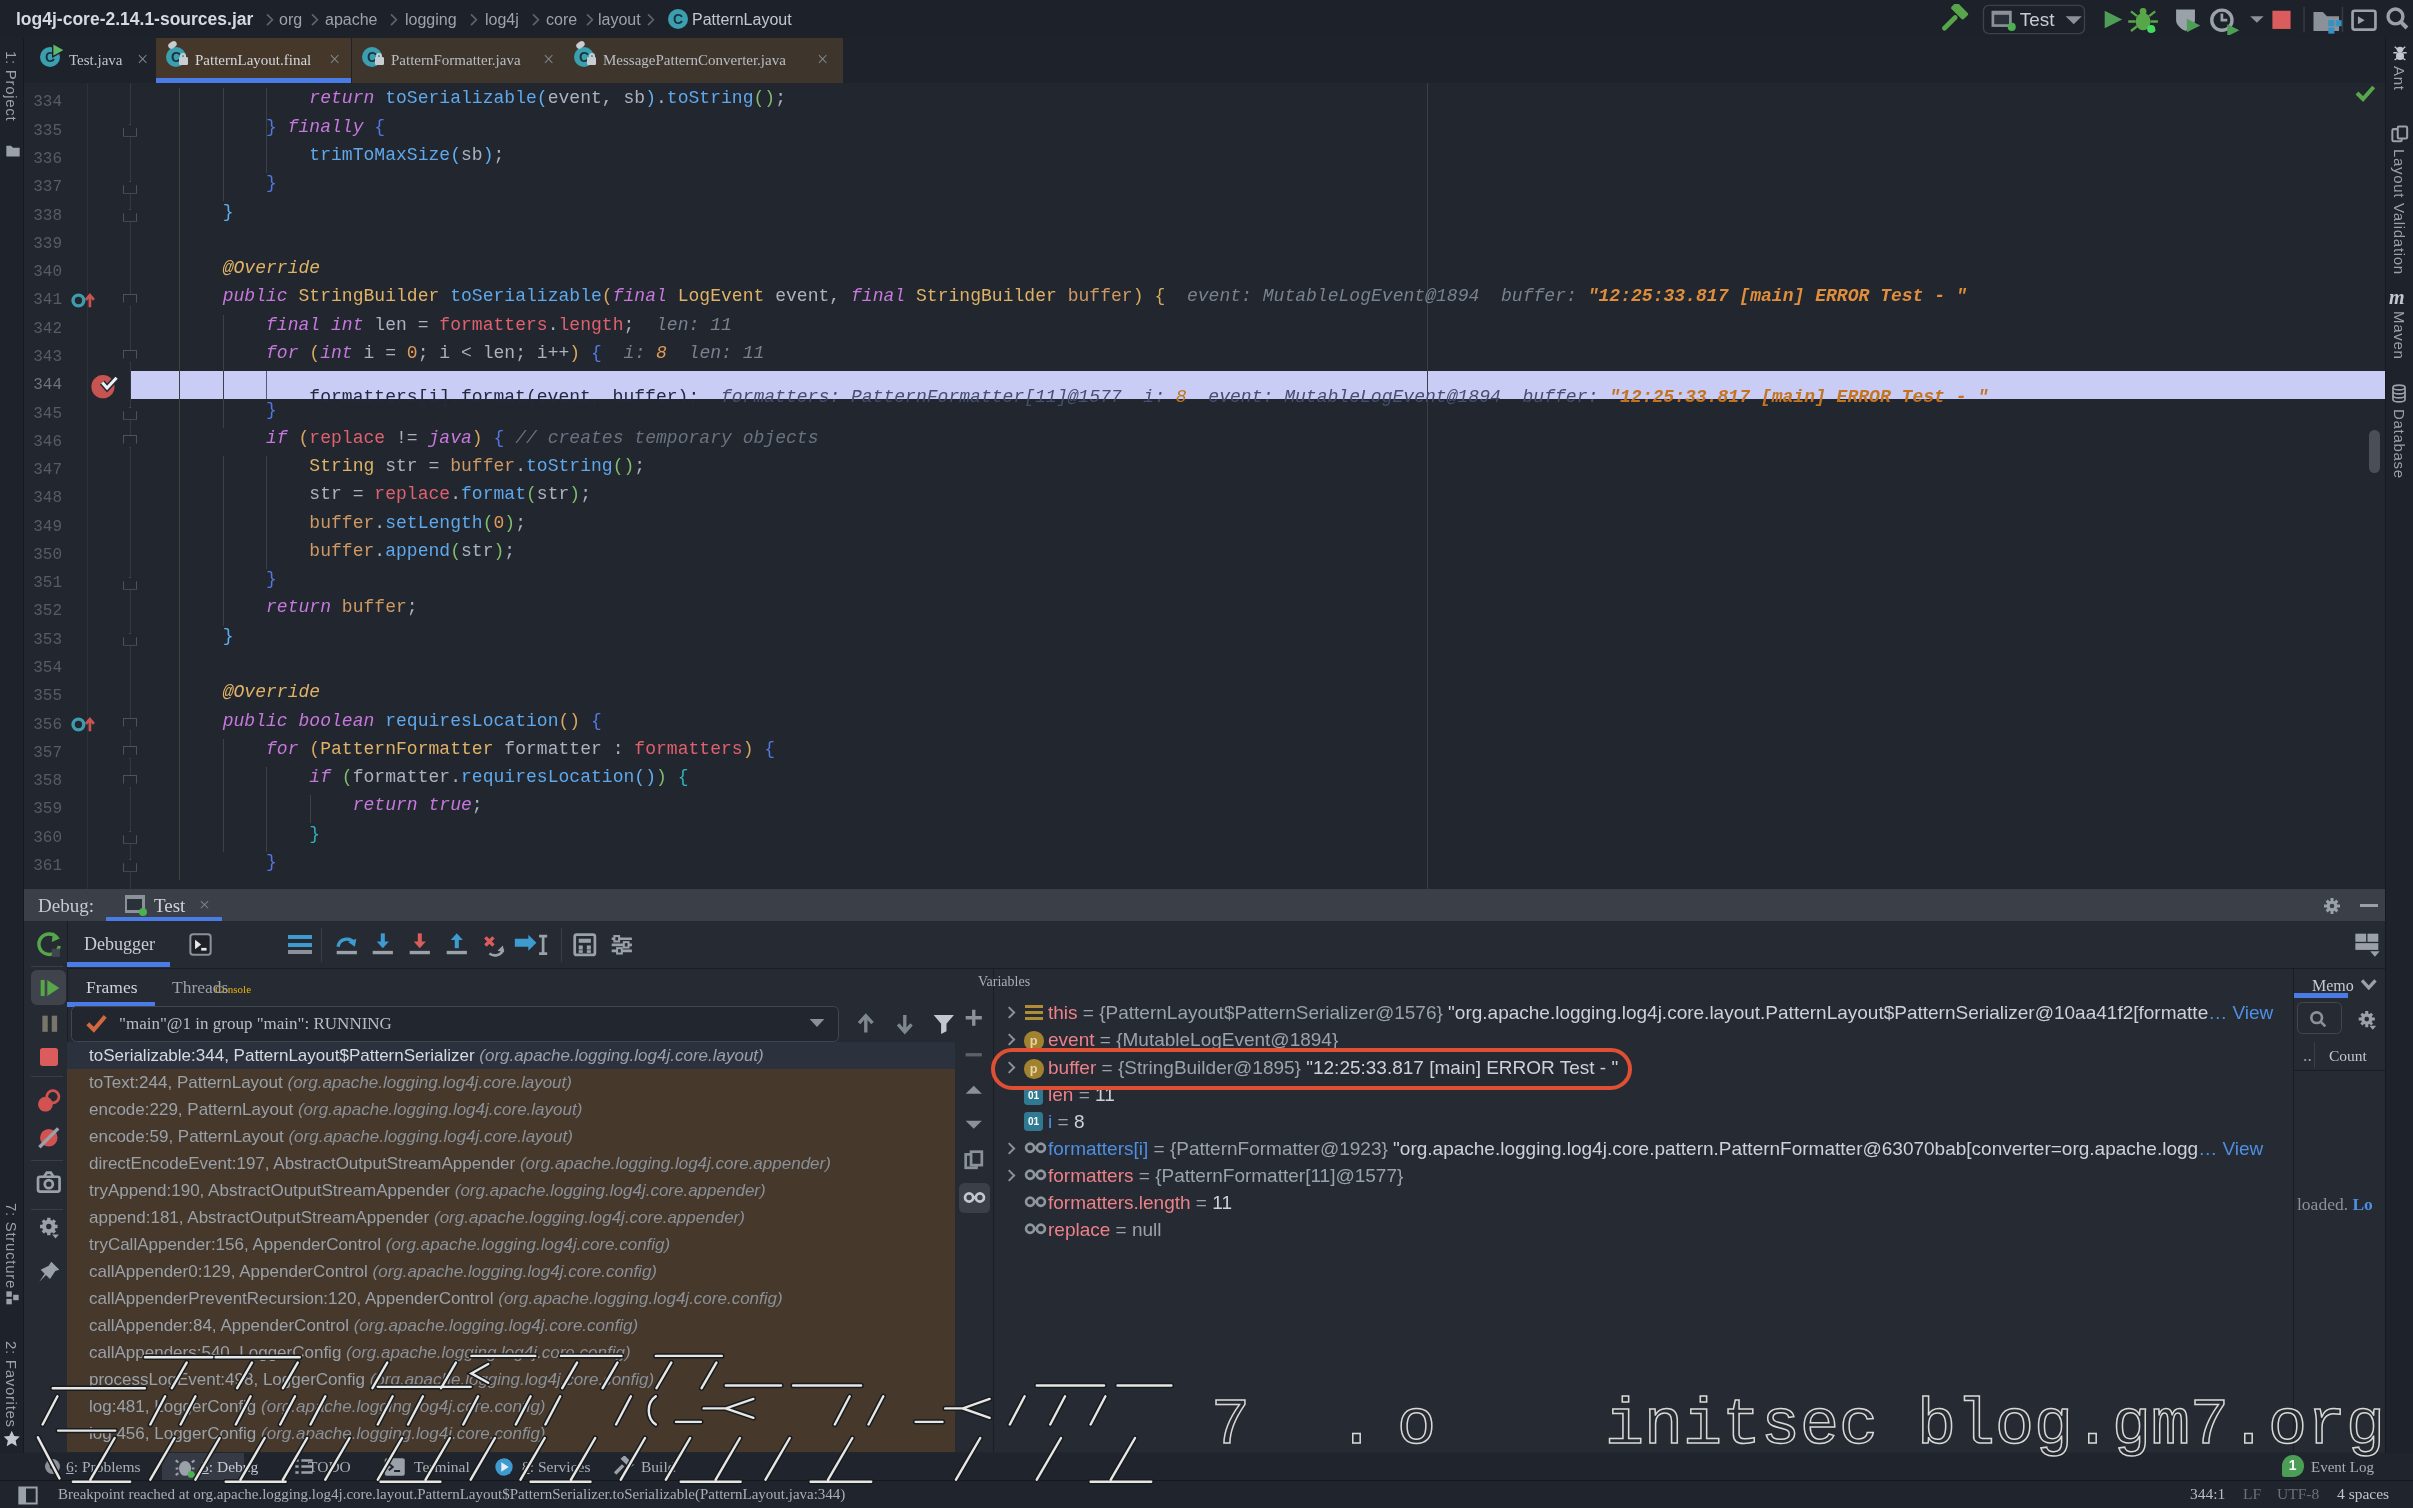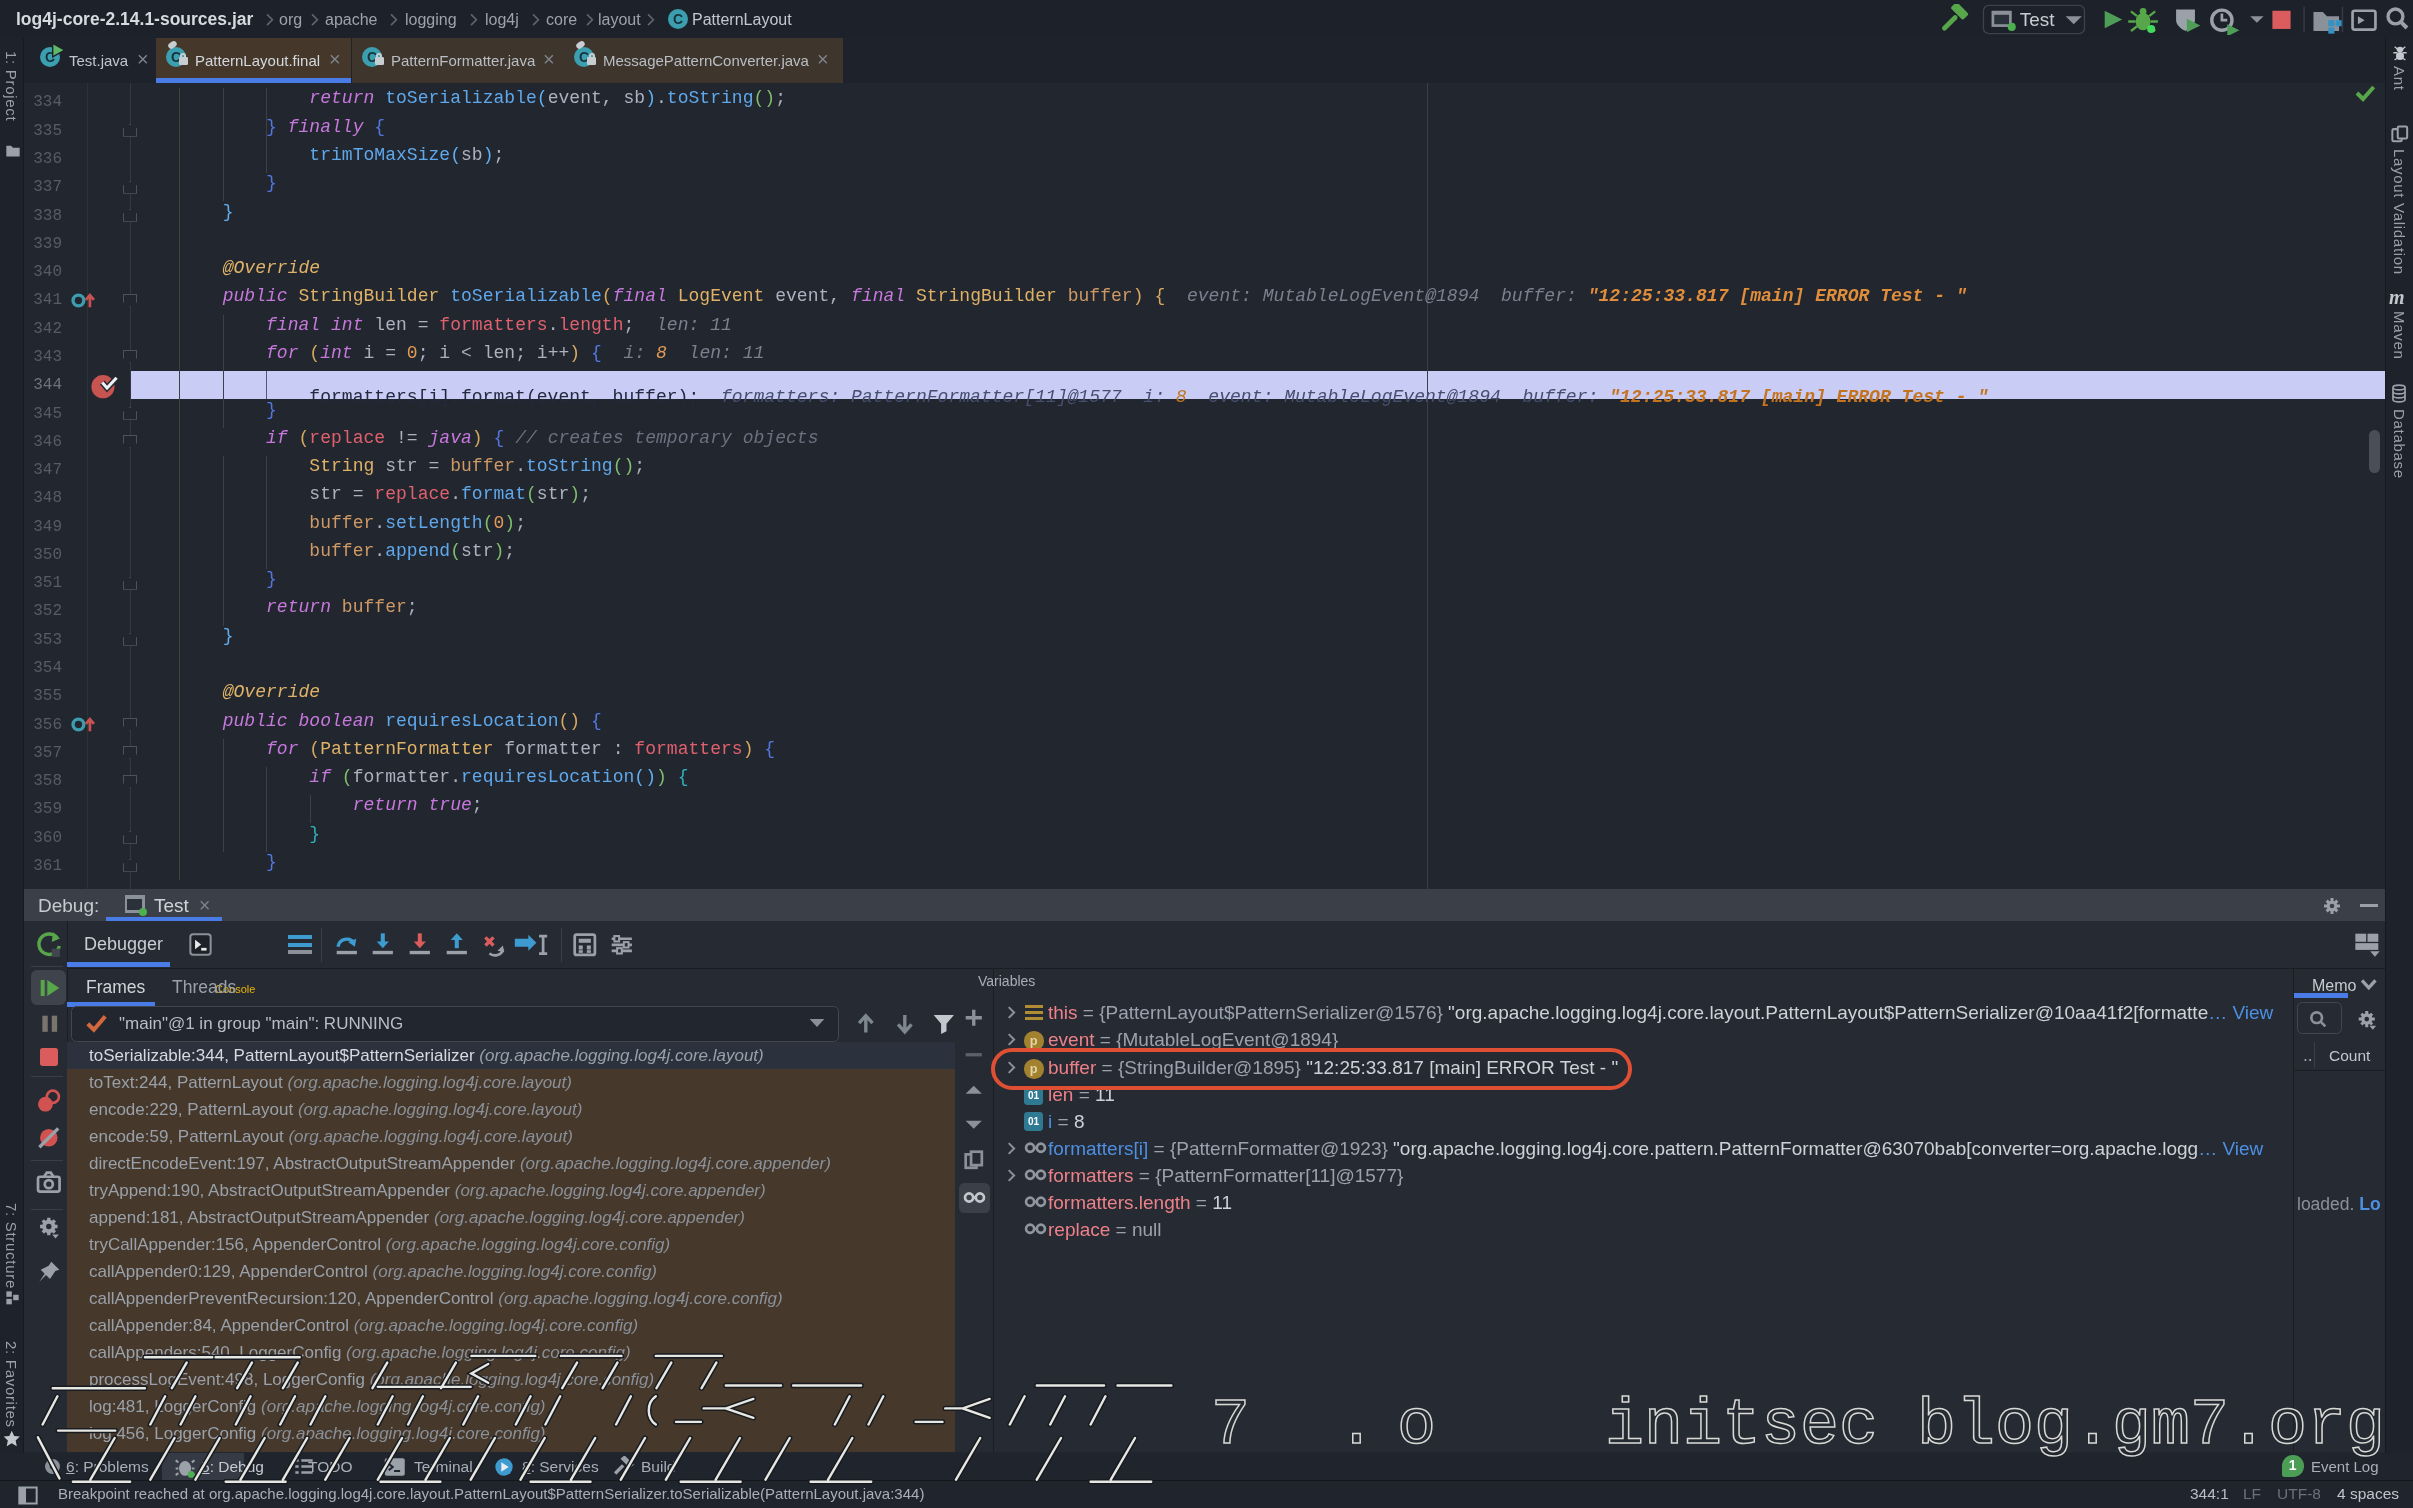--- a/index.html
+++ b/index.html
@@ -22,21 +22,21 @@
 .hs{color:#E08E3C;font-style:italic;font-weight:bold}
 .dk{color:#232A3E}
 .dh{color:#454F6E;font-style:italic}
 .dhn{color:#C0751F;font-style:italic}
 .dhs{color:#C4731F;font-style:italic;font-weight:bold}
 .ig{position:absolute;width:0.7px;background:#3A414B}
 .fold{position:absolute;left:99px;width:14px;height:12.8px;border:1.3px solid #4C525B;background:#22262E}
 .fd{clip-path:polygon(0 0,100% 0,100% 65%,50% 100%,0 65%)}
 .fu{clip-path:polygon(50% 0,100% 35%,100% 100%,0 100%,0 35%)}
 
-.ui{font-family:Liberation Sans, sans-serif;color:#A9AFB7}
+.ui{font-family:Liberation Serif, serif;color:#A9AFB7}
 .tabtxt{font-size:15px;line-height:45px}
 
 .vlab{position:absolute;writing-mode:vertical-rl;text-orientation:sideways;font-size:15px;color:#9BA1AA;letter-spacing:0.7px}
 
 .und{position:absolute;height:4.7px;background:#4A7CE8}
 .vrow{position:absolute;height:27px;line-height:27px;font-size:19px;white-space:pre}
 .vn{color:#ED8088}.vg{color:#9AA2AD}.vw{color:#CDD2D9}.vb{color:#4D8FE2}
 .frow{position:absolute;left:67px;width:888px;height:27px;line-height:27px;font-size:17px;white-space:pre;color:#99A0AA;padding-left:22px;overflow:hidden}
 .frow i{color:#8A9099}
 </style></head>

